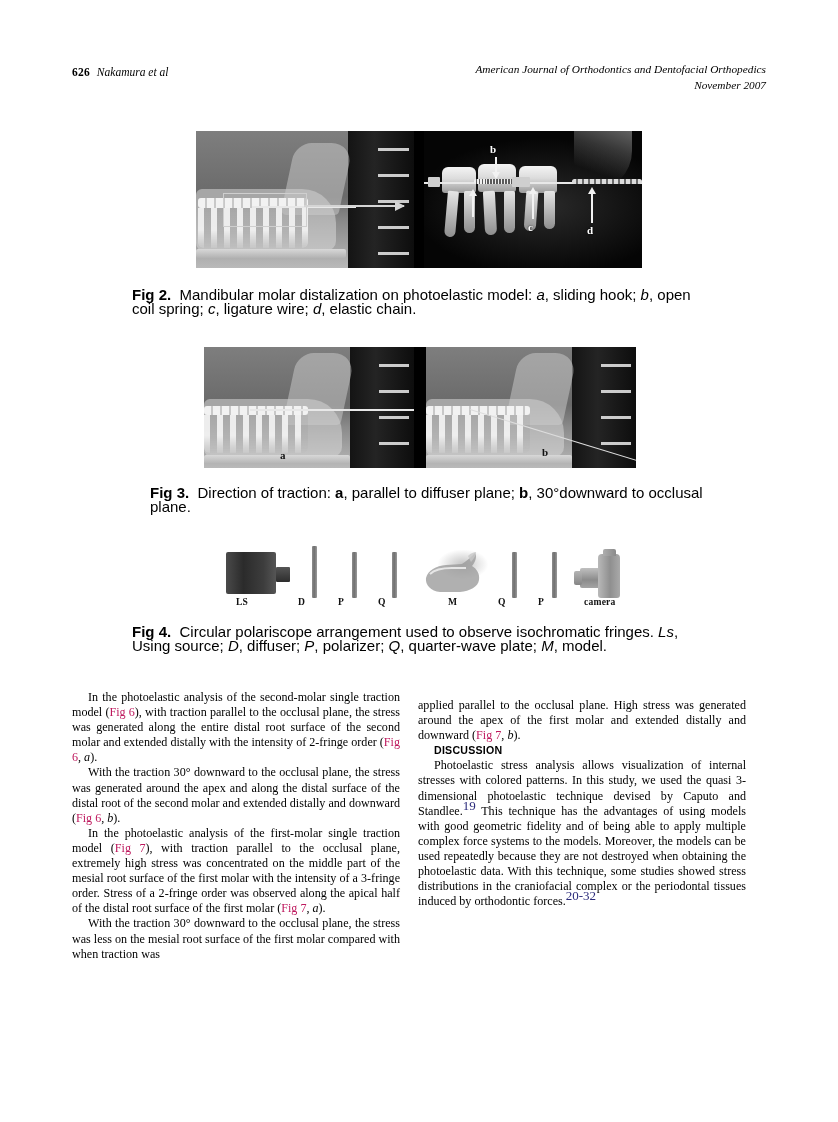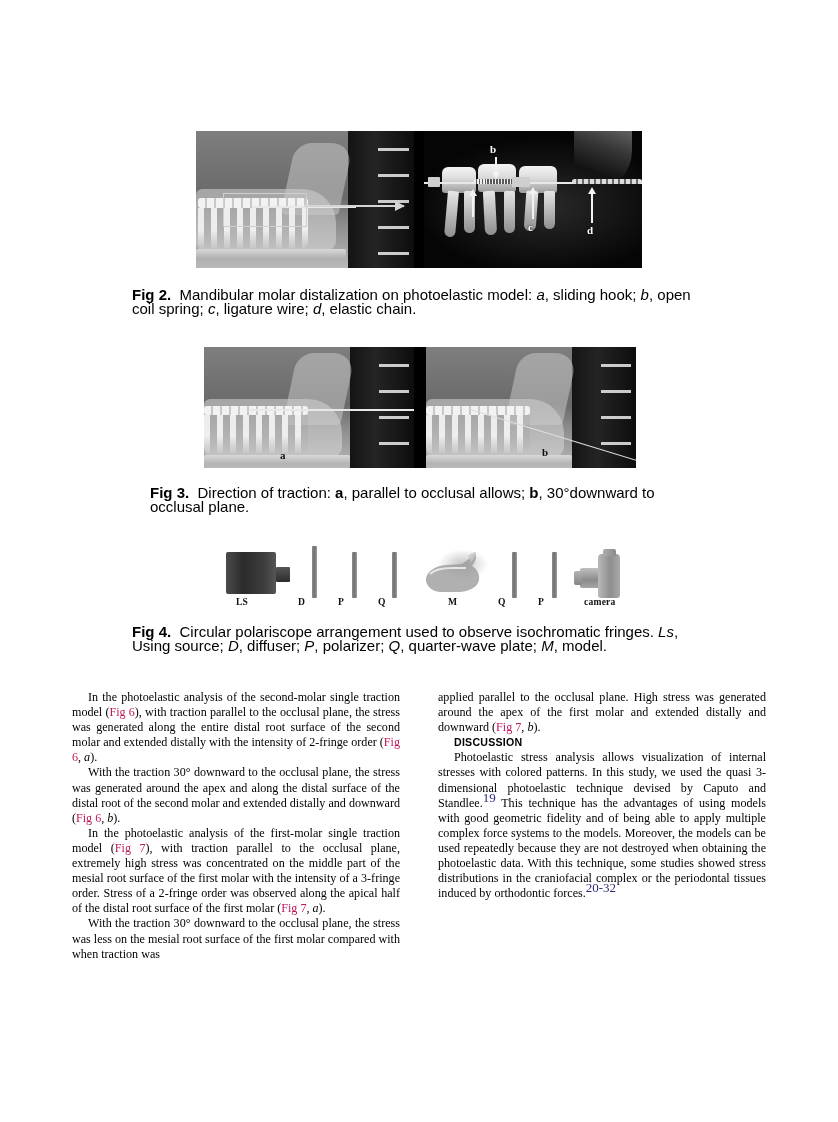--- a/index.html
+++ b/index.html
@@ -318,21 +318,21 @@
     top: 0;
     width: 328px;
     font-family: "Liberation Serif", serif;
     font-size: 12.1px;
     line-height: 15.1px;
     text-align: justify;
     -webkit-hyphens: auto;
             hyphens: auto;
   }
   .col-left  { left: 0; }
-  .col-right { left: 366px; }
+  .col-right { left: 346px; margin-top: 8px; }
   .col p {
     margin: 0;
     text-indent: 16px;
   }
   .col p.noindent { text-indent: 0; }
   .xref { color: #be185d; }
   .sup  { font-size: 13px; vertical-align: super; line-height: 0; color: #2a2a7a; }
   .sec-head {
     font-family: "Liberation Sans", sans-serif;
     font-weight: bold;
@@ -342,20 +342,29 @@
     text-indent: 0;
     text-align: left;
   }
   i.it { font-style: italic; }
 </style>
 </head>
 <body>
 
 <div class="page">
 
+  <div class="running-head">
+    <div class="rh-left">
+      <span class="rh-folio">626</span><span class="rh-authors">Nakamura et al</span>
+    </div>
+    <div class="rh-right">
+      <div>American Journal of Orthodontics and Dentofacial Orthopedics</div>
+      <div>November 2007</div>
+    </div>
+  </div>
 
   <div class="figure-block" style="left:196px; top:131px; width:446px; height:137px;">
     <div class="photo-pair" style="left:0; top:0; width:446px; height:137px;">
 
       <div class="photo" style="width:218px; height:137px;">
         <div class="bg-studio"></div>
         <div class="dark-column" style="left:152px; width:66px;"></div>
         <div class="mandible" style="left:0px; top:58px; width:140px; height:62px;"></div>
         <div class="ramus" style="left:92px; top:12px; width:58px; height:72px;"></div>
         <div class="teeth-row" style="left:2px; top:67px; width:110px; height:10px;"></div>
@@ -438,21 +447,21 @@
         <div class="roots" style="left:0px; top:68px; width:104px; height:38px;"></div>
         <div class="base-slab" style="left:0px; top:108px; width:146px; height:9px;"></div>
         <div class="wire wire-thin" style="left:44px; top:62px; width:178px; transform:rotate(17deg);"></div>
         <div class="panel-label-dark" style="left:116px; top:99px; color:#111;">b</div>
       </div>
     </div>
   </div>
 
   <div class="fig-caption" style="left:150px; top:486px; width:560px; text-align:left;">
     <b>Fig 3.</b>&nbsp;
-    <span>Direction of traction: </span><b>a</b><span>, parallel to occlusal allows; </span><b>b</b><span>, 30°downward to occlusal plane.</span>
+    <span>Direction of traction: </span><b>a</b><span>, parallel to diffuser plane; </span><b>b</b><span>, 30°downward to occlusal plane.</span>
   </div>
 
   <div class="polariscope">
 
     <div class="pol-lightsource" style="left:2px; top:12px; width:50px; height:42px;"></div>
     <div class="pol-ls-nozzle" style="left:52px; top:27px; width:14px; height:15px;"></div>
     <div class="pol-label" style="left:12px; top:56px;">LS</div>
 
     <div class="pol-plate" style="left:88px; top:6px; width:5px; height:52px;"></div>
     <div class="pol-label" style="left:74px; top:56px;">D</div>

